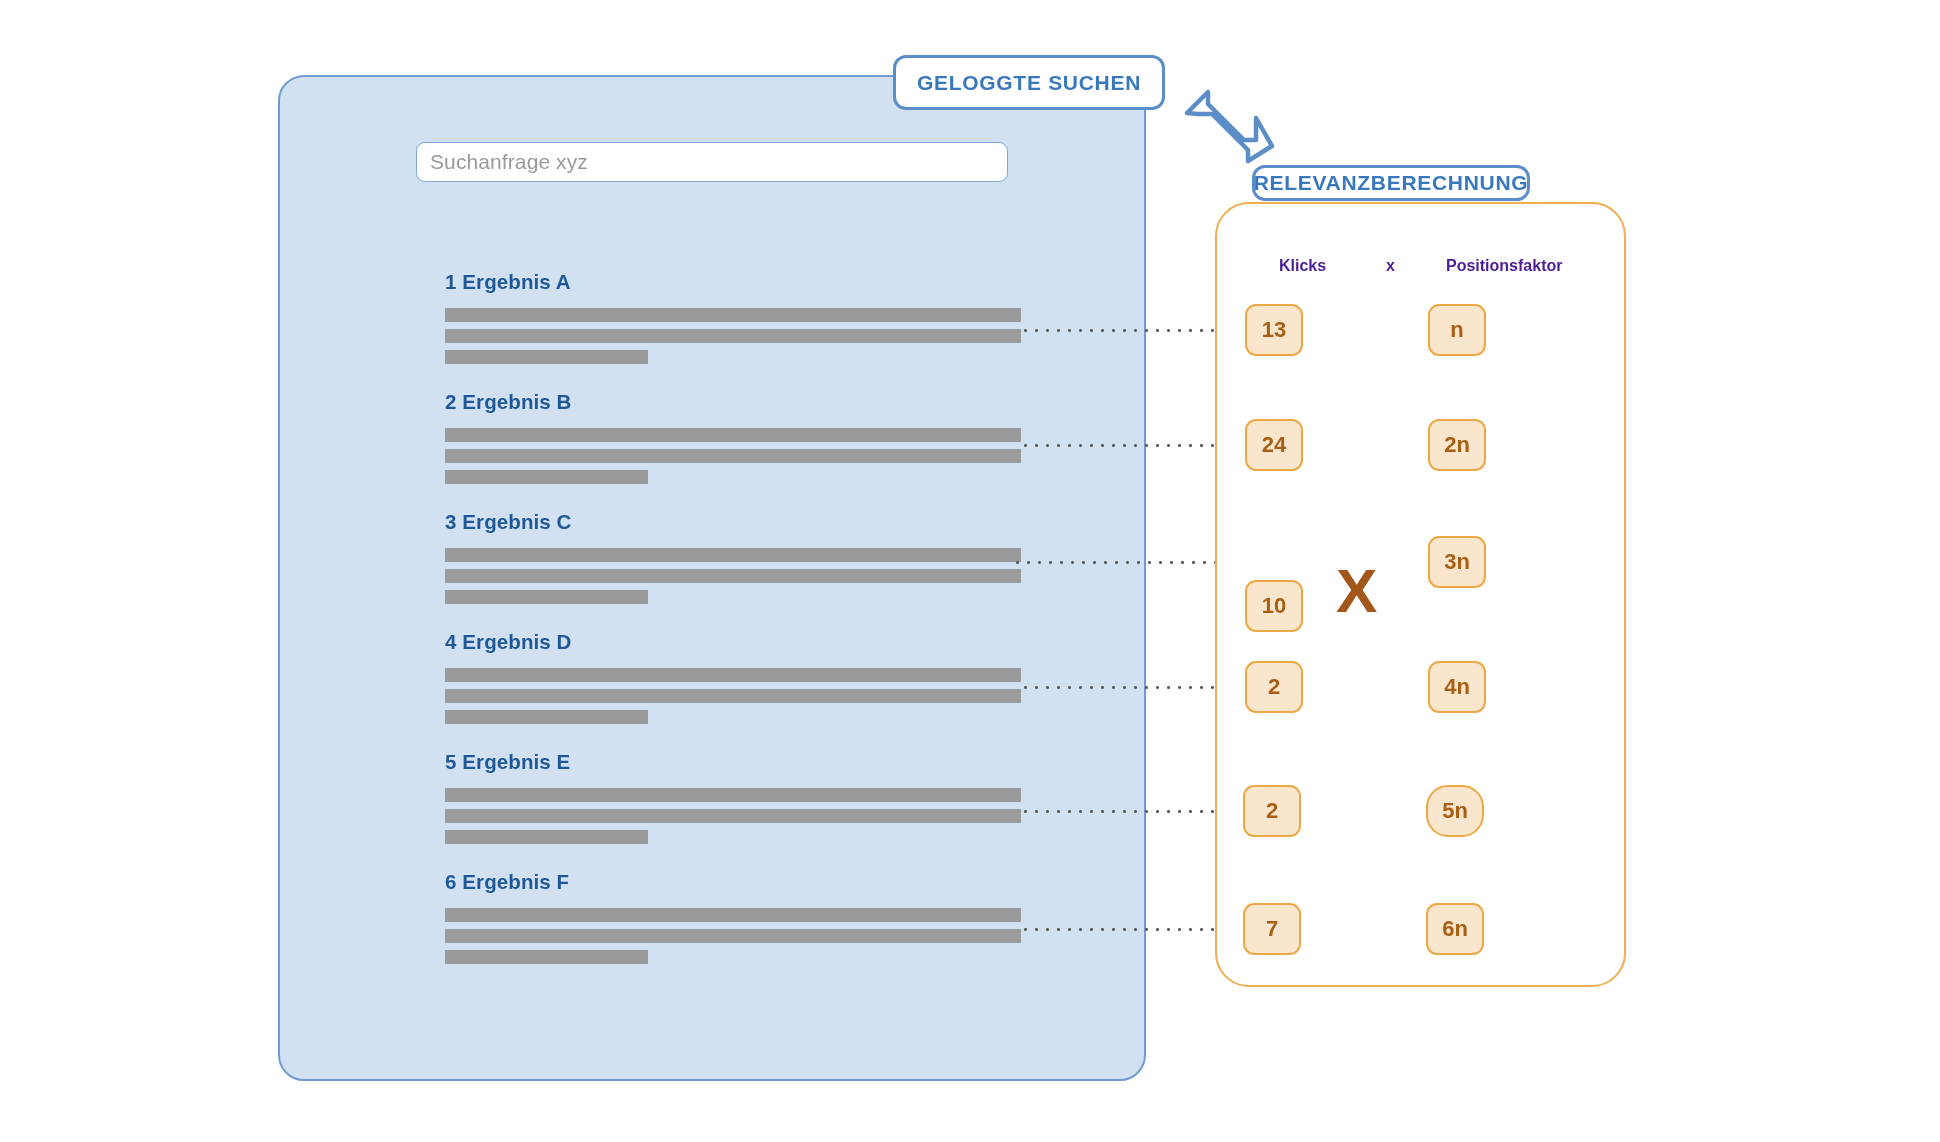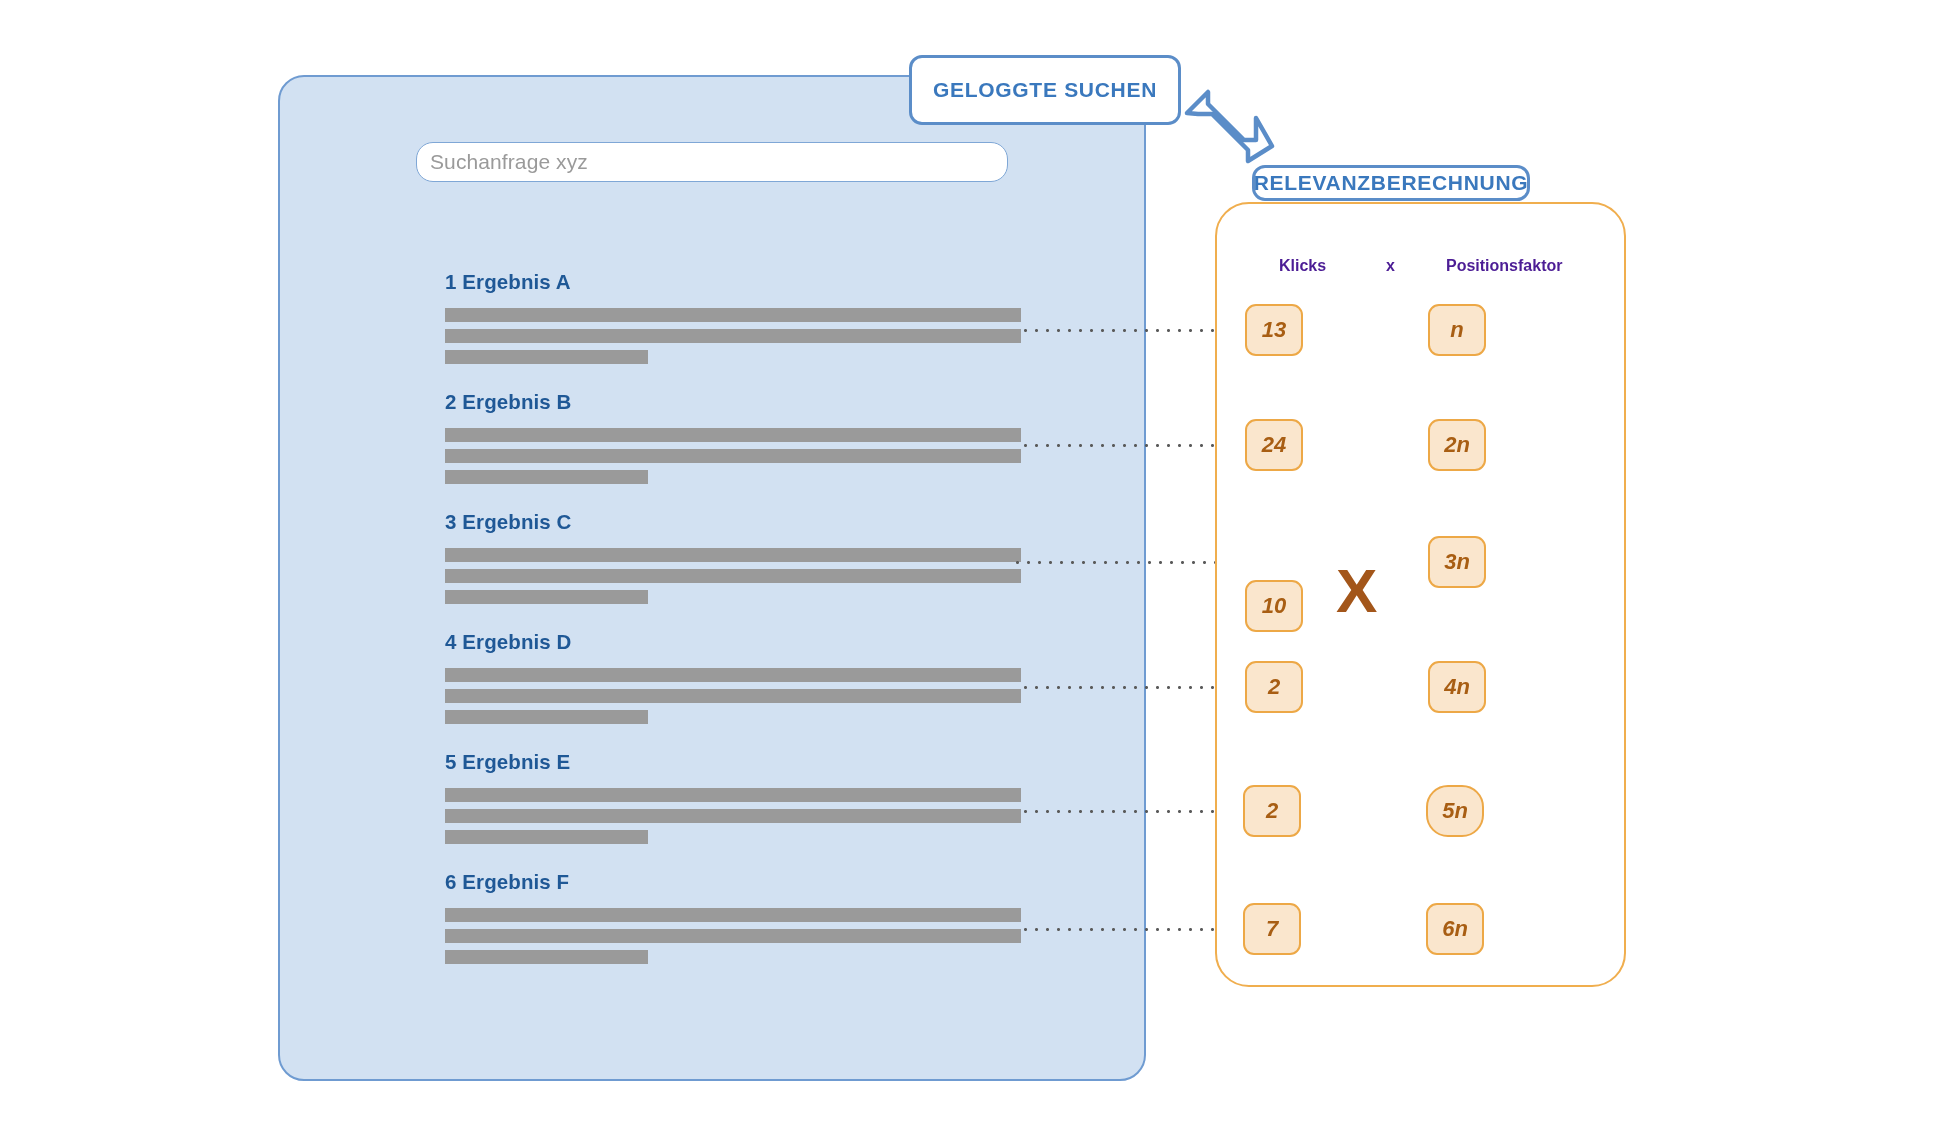--- a/index.html
+++ b/index.html
@@ -29,21 +29,21 @@
   }
 
   #search-input-box {
     position: absolute;
     left: 416px;
     top: 142px;
     width: 592px;
     height: 40px;
     background: #ffffff;
     border: 1.5px solid #7fa7d6;
-    border-radius: 17px;
+    border-radius: 9px;
     box-sizing: border-box;
     display: flex;
     align-items: center;
     padding-left: 13px;
     font-size: 21px;
     color: #9a9a9a;
     letter-spacing: 0.1px;
   }
 
   #results-list {
@@ -117,21 +117,20 @@
     background: #fae6cd;
     border: 2px solid #eda846;
     border-radius: 11px;
     box-sizing: border-box;
     display: flex;
     align-items: center;
     justify-content: center;
     font-size: 22px;
     font-weight: bold;
     color: #a85e13;
-    font-style: italic;
   }
 
   #big-multiply {
     position: absolute;
     left: 1336px;
     top: 560px;
     font-size: 62px;
     font-weight: bold;
     color: #a3561a;
     line-height: 1;
@@ -151,22 +150,21 @@
     font-size: 21px;
     font-weight: bold;
     color: #3a78bd;
     letter-spacing: 0.7px;
     white-space: nowrap;
   }
   #pill-geloggte {
     left: 893px;
     top: 55px;
     width: 272px;
-    height: 70px;
-    margin-left: 16px;
+    height: 55px;
   }
   #pill-relevanz {
     left: 1252px;
     top: 165px;
     width: 278px;
     height: 36px;
   }
 
   #arrow-svg {
     position: absolute;

